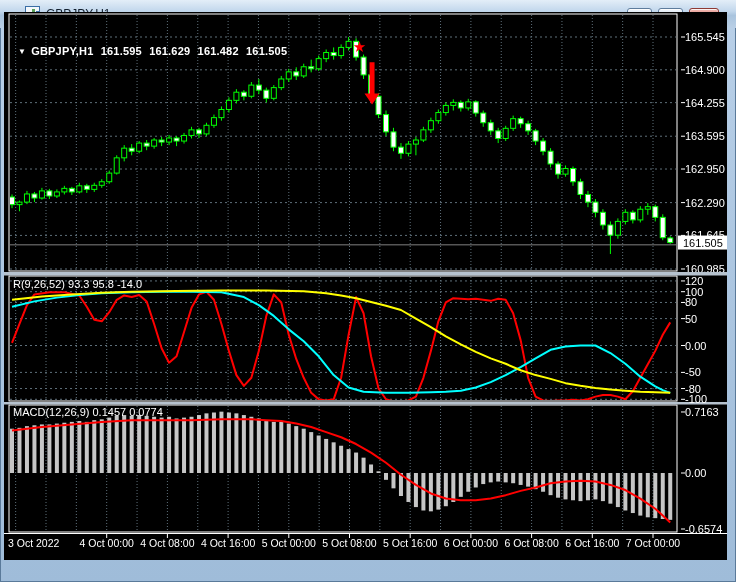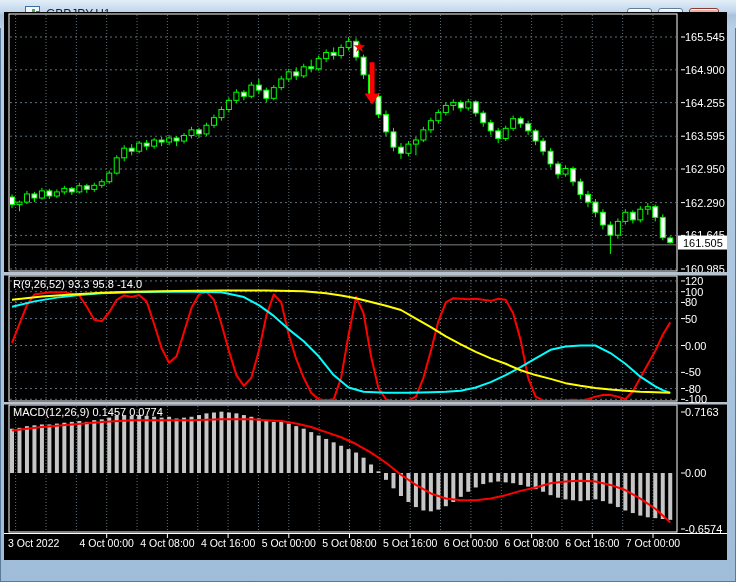--- a/index.html
+++ b/index.html
@@ -503,19 +503,26 @@
           <text x="588.3000000000001" y="535" text-anchor="middle" font-family="Liberation Sans, sans-serif" font-size="10.5" fill="#FFFFFF">6 Oct 16:00</text>
           <line x1="649.0000000000001" y1="522" x2="649.0000000000001" y2="526" stroke="#fff"></line>
           <text x="649.0000000000001" y="535" text-anchor="middle" font-family="Liberation Sans, sans-serif" font-size="10.5" fill="#FFFFFF">7 Oct 00:00</text>
         </g>
         <g>
           <rect x="674" y="223.5430799999996" width="50" height="14" fill="#fff"></rect>
           <text x="679" y="234.5430799999996" text-anchor="start" font-family="Liberation Sans, sans-serif" font-size="11" fill="#000">161.505</text>
         </g>
       </svg>
 
+    <div class="ohlc-header">
+      <span class="tri">▼</span><span>GBPJPY,H1</span>
+      <span>161.595</span>
+      <span>161.629</span>
+      <span>161.482</span>
+      <span>161.505</span>
+    </div>
 
     <div class="hit" style="left:674px;top:2px;width:49px;height:518px;"></div>
     <div class="hit" style="left:0;top:521px;width:723px;height:27px;"></div>
     <div class="hit splitter-hit" style="left:0;top:258px;width:723px;height:6px;"></div>
     <div class="hit splitter-hit" style="left:0;top:388px;width:723px;height:5px;"></div>
   </div>
 </div>
 
 </body></html>

